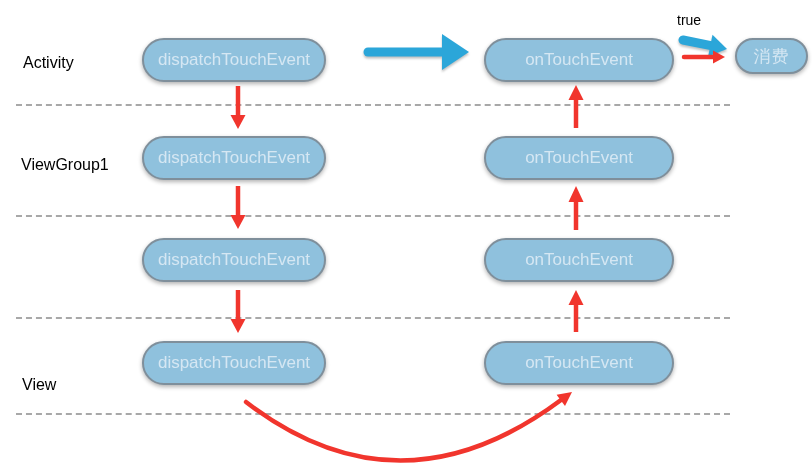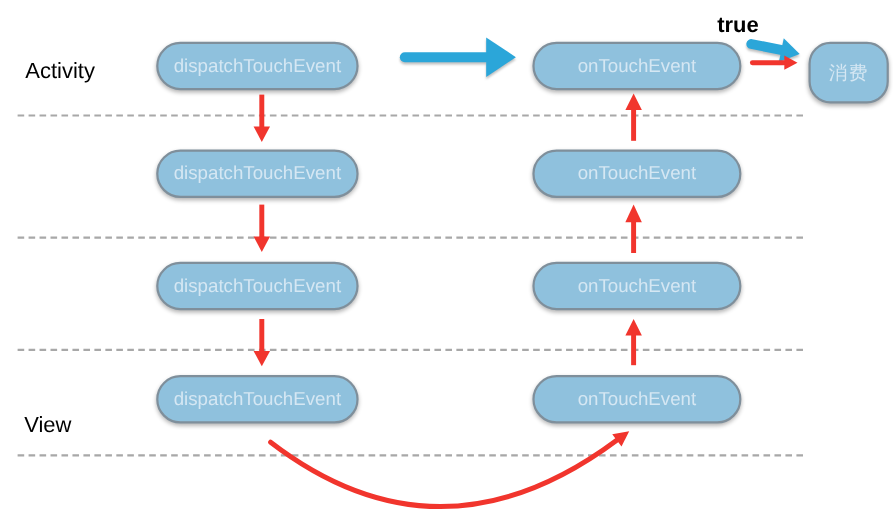--- a/index.html
+++ b/index.html
@@ -12,61 +12,62 @@
     --arrow-blue:#2ba6d9;
     --separator:#a8a8a8;
   }
   html,body{margin:0;padding:0;}
   body{font-family:"Liberation Sans",sans-serif;background:#fff;}
   .stage{
     position:relative;width:812px;height:469px;overflow:hidden;
     background:var(--background);
   }
   .row-label{
-    position:absolute;color:var(--label-text);font-size:20px;
+    position:absolute;color:var(--label-text);font-size:16px;
     white-space:nowrap;z-index:2;
   }
   .pill{
     position:absolute;box-sizing:border-box;z-index:2;
     background:var(--pill-fill);
     border:2px solid var(--pill-border);
     border-radius:22px;
     display:flex;align-items:center;justify-content:center;
     color:var(--pill-text);font-size:17px;white-space:nowrap;
     box-shadow:0 2px 4px rgba(0,0,0,0.30);
   }
   .pill.dispatch{left:142px;width:184px;height:44px;}
   .pill.ontouch{left:484px;width:190px;height:44px;}
-  .pill.consume{left:735px;width:73px;height:56px;border-radius:20px;letter-spacing:1px;}
+  .pill.consume{left:735px;width:73px;height:36px;border-radius:20px;letter-spacing:1px;}
   .sep{
     position:absolute;left:16px;width:714px;height:0;z-index:1;
     border-top:2px dashed var(--separator);
   }
   .true-label{
-    position:absolute;left:652px;top:12px;z-index:2;
-    color:var(--label-text);font-size:20px;font-weight:700;
+    position:absolute;left:677px;top:12px;z-index:2;
+    color:var(--label-text);font-size:14px;font-weight:400;
   }
   svg.arrows{position:absolute;left:0;top:0;z-index:3;pointer-events:none;}
   .red-stroke{stroke:var(--arrow-red);fill:none;}
   .red-fill{fill:var(--arrow-red);stroke:none;}
   .blue-stroke{stroke:var(--arrow-blue);fill:none;}
   .blue-fill{fill:var(--arrow-blue);stroke:none;}
   .shadowed{filter:drop-shadow(0 2px 1px rgba(0,0,0,0.25));}
 </style>
 </head>
 <body>
 
 <div class="stage">
 
   <div class="sep" style="top:104px"></div>
   <div class="sep" style="top:215px"></div>
   <div class="sep" style="top:317px"></div>
   <div class="sep" style="top:413px"></div>
 
   <div class="row-label" style="left:23px;top:54px">Activity</div>
+  <div class="row-label" style="left:21px;top:156px">ViewGroup1</div>
   <div class="row-label" style="left:22px;top:376px">View</div>
 
   <div class="pill dispatch" style="top:38px">dispatchTouchEvent</div>
   <div class="pill dispatch" style="top:136px">dispatchTouchEvent</div>
   <div class="pill dispatch" style="top:238px">dispatchTouchEvent</div>
   <div class="pill dispatch" style="top:341px">dispatchTouchEvent</div>
 
   <div class="pill ontouch" style="top:38px">onTouchEvent</div>
   <div class="pill ontouch" style="top:136px">onTouchEvent</div>
   <div class="pill ontouch" style="top:238px">onTouchEvent</div>

